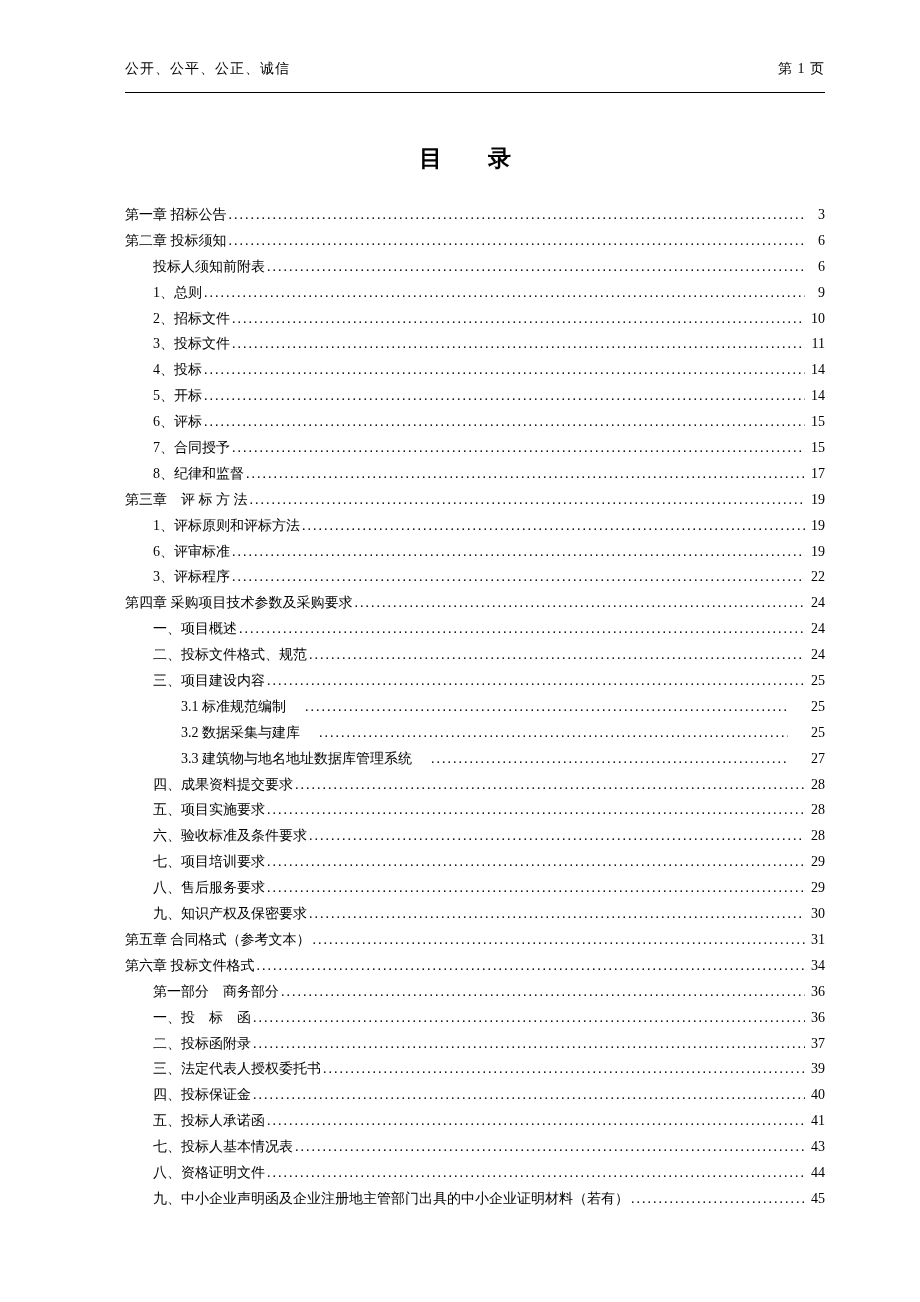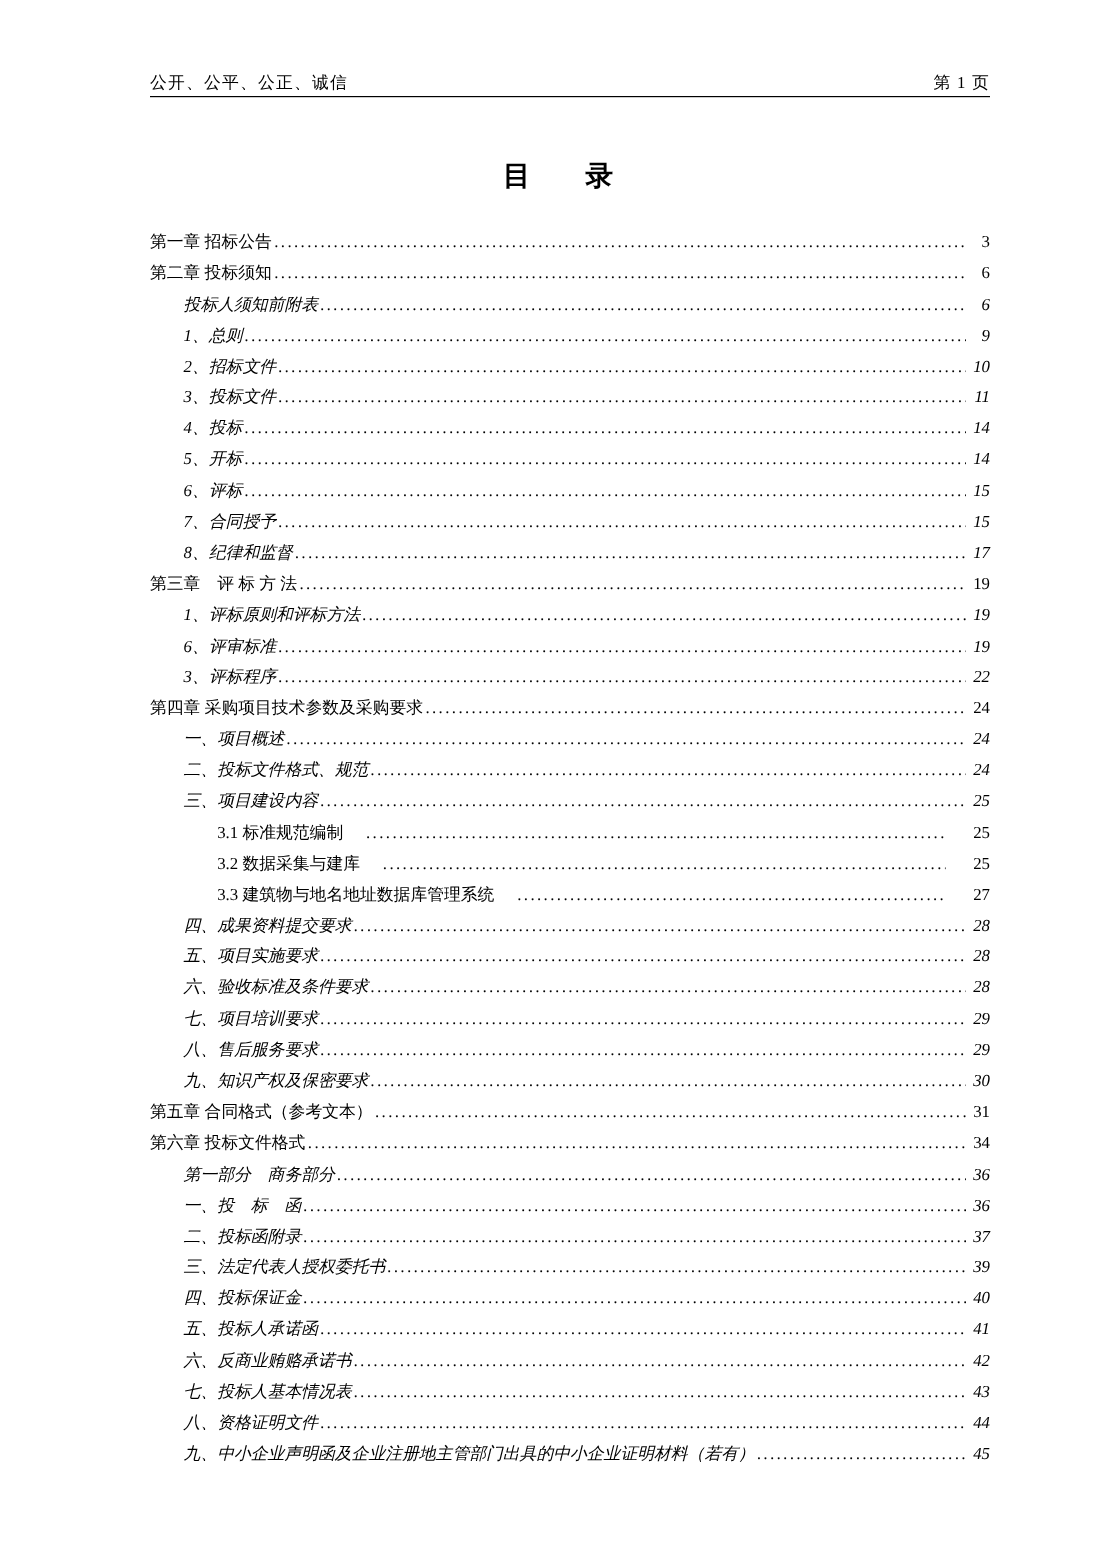--- a/index.html
+++ b/index.html
@@ -13,21 +13,21 @@
       width: 920px;
       height: 1302px;
       position: relative;
       padding: 60px 95px 60px 125px;
     }
     .header {
       display: flex;
       justify-content: space-between;
       align-items: baseline;
       border-bottom: 1px solid #000;
-      padding-bottom: 2px;
+      padding-bottom: 14px;
       margin-bottom: 50px;
     }
     .header-left {
       font-size: 14px;
       letter-spacing: 1px;
     }
     .header-right {
       font-size: 14px;
       letter-spacing: 1px;
     }
@@ -45,21 +45,20 @@
       display: flex;
       align-items: baseline;
       line-height: 1.85;
       white-space: nowrap;
     }
     .toc-entry.level-0 {
       padding-left: 0;
     }
     .toc-entry.level-1 {
       padding-left: 28px;
-      font-style: italic;
     }
     .toc-entry.level-2 {
       padding-left: 56px;
       gap: 17px;
     }
     .toc-label {
       flex: 0 0 auto;
     }
     .toc-dots {
       flex: 1 1 auto;
@@ -261,25 +260,20 @@
       <span class="toc-label">四、投标保证金</span>
       <span class="toc-dots"></span>
       <span class="toc-page">40</span>
     </div>
     <div class="toc-entry level-1">
       <span class="toc-label">五、投标人承诺函</span>
       <span class="toc-dots"></span>
       <span class="toc-page">41</span>
     </div>
     <div class="toc-entry level-1">
-      <span class="toc-label">六、反商业贿赂承诺书</span>
-      <span class="toc-dots"></span>
-      <span class="toc-page">42</span>
-    </div>
-    <div class="toc-entry level-1">
       <span class="toc-label">七、投标人基本情况表</span>
       <span class="toc-dots"></span>
       <span class="toc-page">43</span>
     </div>
     <div class="toc-entry level-1">
       <span class="toc-label">八、资格证明文件</span>
       <span class="toc-dots"></span>
       <span class="toc-page">44</span>
     </div>
     <div class="toc-entry level-1">

